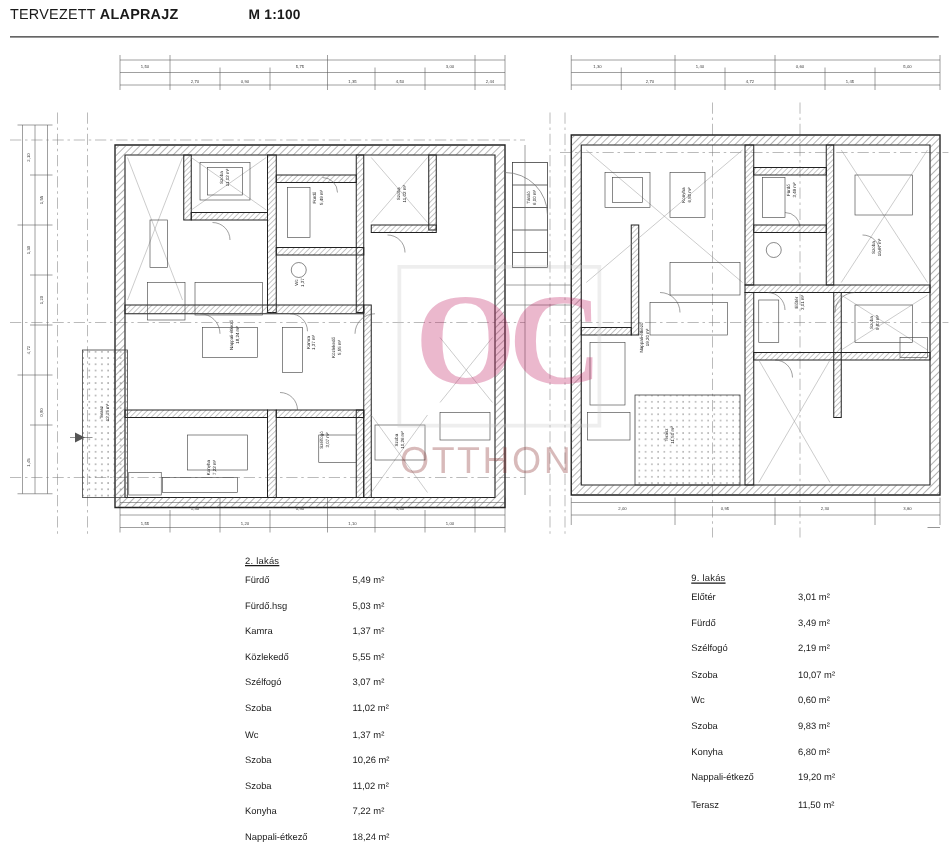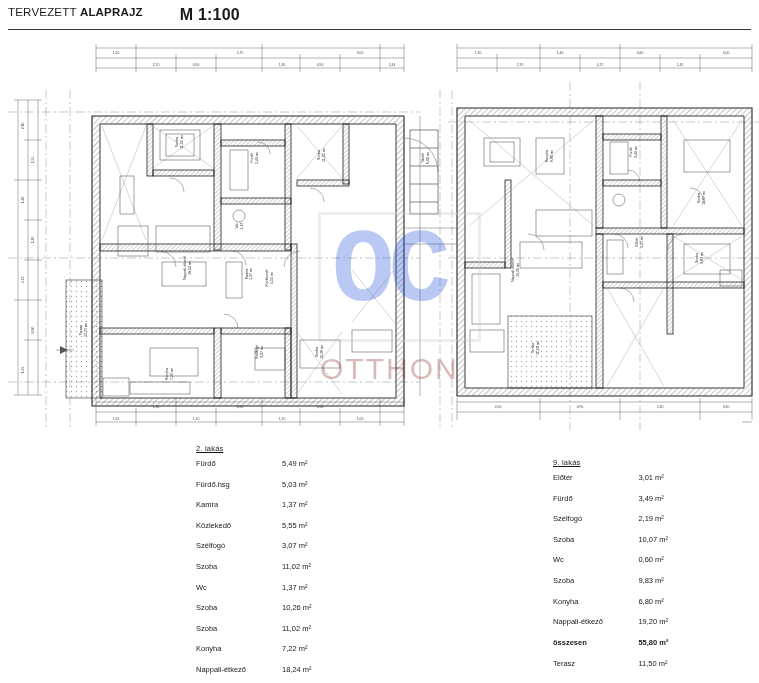--- a/index.html
+++ b/index.html
@@ -23,22 +23,22 @@
     border-bottom: 1px solid #333;
     display: flex;
     align-items: flex-start;
   }
   #header .h-plan {
     font-size: 11.5px;
     letter-spacing: .2px;
   }
   #header .h-plan b { font-weight: bold; text-align: right; }
   #header .h-scale {
-    font-size: 16px;
-    margin-left: 37px;
+    font-size: 11px;
+    margin-left: 56px;
     font-weight: bold;
     letter-spacing: .2px;
   }
 
   
   #drawing {
     position: absolute;
     left: 0; top: 30px;
     width: 759px;
     height: 420px;
@@ -59,23 +59,23 @@
     left: 0; top: 0;
     width: 163px; height: 130px;
     border: 3px solid #c9c9c9;
   }
   #watermark .wm-oc {
     position: absolute;
     left: 14px; top: 8px;
     font-size: 104px;
     line-height: 104px;
     font-weight: bold;
-    color: #1d4ed8;
+    color: #be185d;
     letter-spacing: -6px;
-    font-family: Liberation Mono, monospace;
+    font-family: Liberation Serif, serif;
   }
   #watermark .wm-t1, #watermark .wm-t2 {
     position: absolute;
     font-size: 30px;
     letter-spacing: 2px;
     color: #7f1d1d;
     font-weight: normal;
   }
   #watermark .wm-t1 { left: 2px; top: 140px; }
   #watermark .wm-t2 { left: 2px; top: 168px; }
@@ -527,22 +527,18 @@
         <span class="vl">9,83 m²</span>
       </div>
     <div class="sched-row">
         <span class="nm">Konyha</span>
         <span class="vl">6,80 m²</span>
       </div>
     <div class="sched-row">
         <span class="nm">Nappali-étkező</span>
         <span class="vl">19,20 m²</span>
       </div>
-    <div class="sched-row total">
-        <span class="nm">összesen</span>
-        <span class="vl">55,80 m²</span>
-      </div>
     <div class="sched-row gap-top">
         <span class="nm">Terasz</span>
         <span class="vl">11,50 m²</span>
       </div>
   </div>
 </div>
 
 </body></html>

